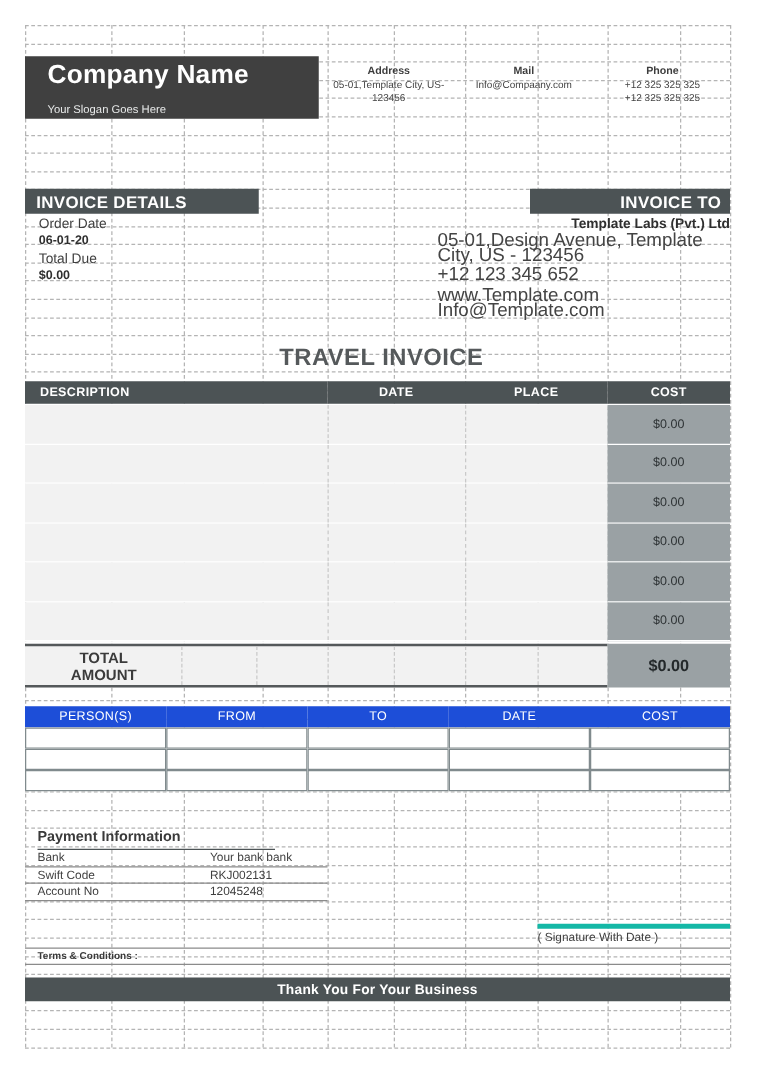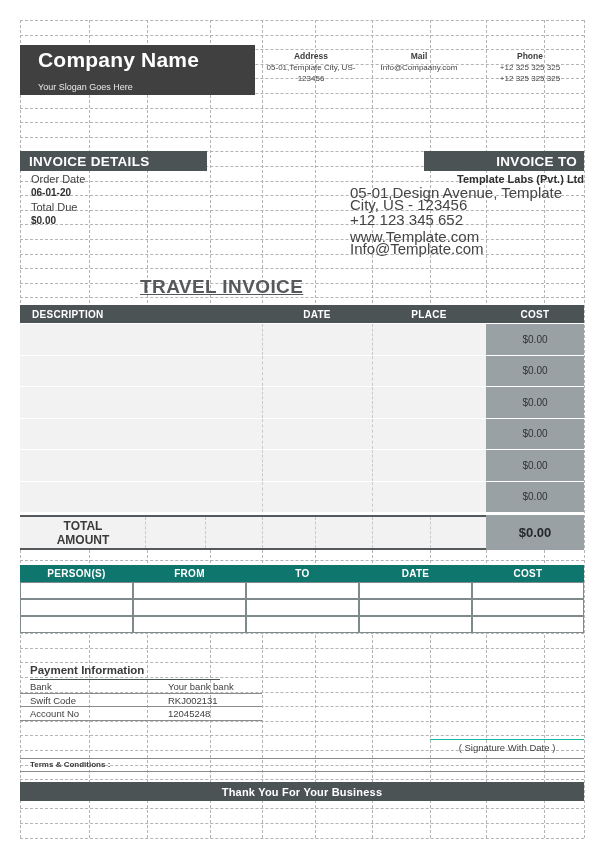--- a/index.html
+++ b/index.html
@@ -121,40 +121,39 @@
     font-size: 15px;
     color: #444;
     line-height: 12px;
   }
 
   
   .doc-title {
     font-size: 19px;
     font-weight: bold;
     color: #55595b;
-    text-align: left;
+    text-align: center;
     letter-spacing: .4px;
-    text-decoration: underline;
   }
 
   
   .th-dark {
     background: #4c5355;
     color: #ffffff;
     font-size: 10px;
     font-weight: bold;
     display: flex;
     align-items: center;
     letter-spacing: .3px;
   }
   .th-gray {
-    background: #0f766e;
+    background: #1d4ed8;
     color: #ffffff;
     font-size: 10px;
-    font-weight: bold;
+    font-weight: normal;
     display: flex;
     align-items: center;
     justify-content: center;
     letter-spacing: .3px;
   }
   .cell-light {
     background: #f2f2f2;
     border-bottom: 1px solid #ffffff;
   }
   .cell-cost {
@@ -214,24 +213,23 @@
     line-height: 15px;
   }
   .pay-lbl, .pay-val {
     font-size: 9.5px;
     color: #404040;
     line-height: 13px;
   }
   .pay-row { border-bottom: 1px solid #8b8b8b; }
 
   .sig-box {
-    border-top: 1px solid #14b8a6;
+    border-top: 4px solid #14b8a6;
     font-size: 9.5px;
     color: #3f3f3f;
-    text-align: center;
     line-height: 15px;
   }
   .tc-label {
     font-size: 8px;
     font-weight: bold;
     color: #3a3a3a;
     line-height: 11px;
   }
   .tc-rule {
     border-top: 1px solid #8b8b8b;

